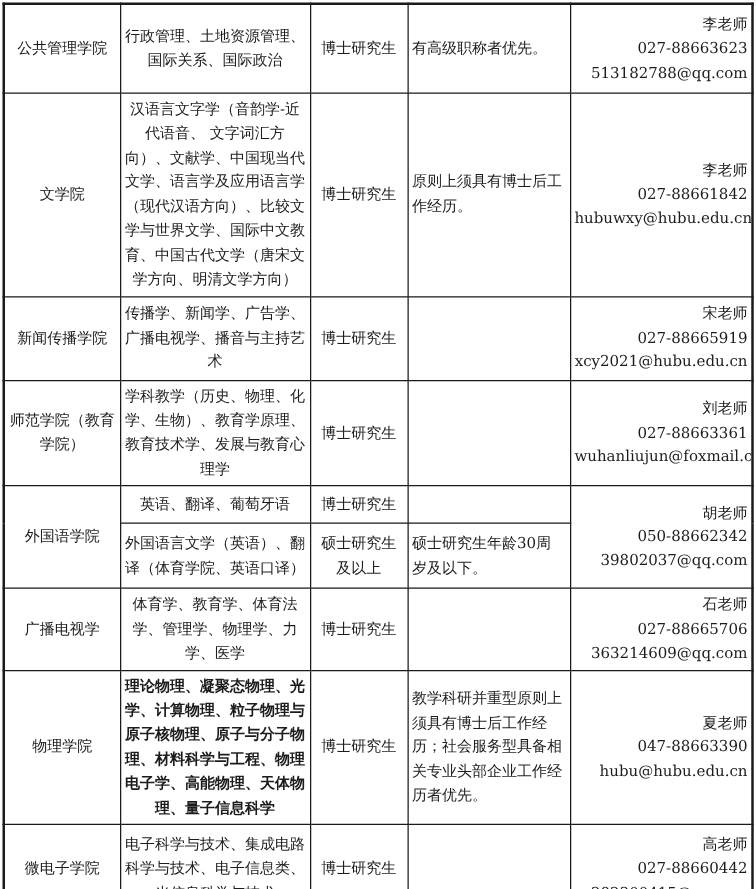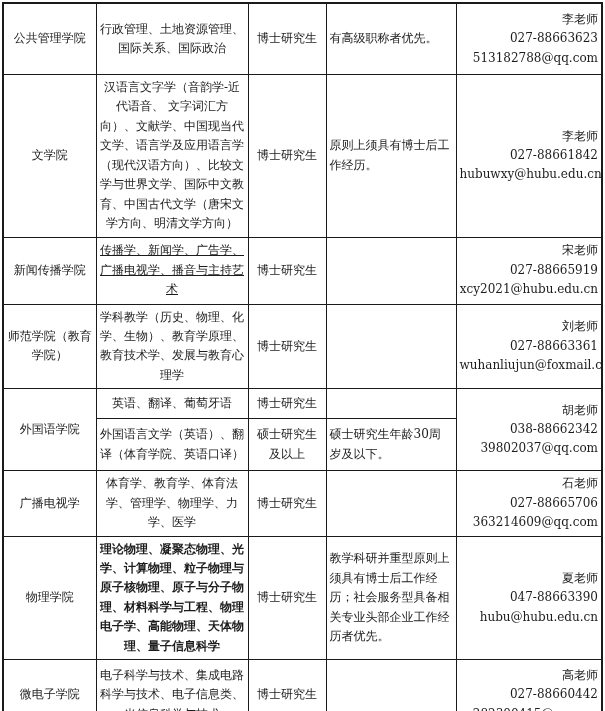--- a/index.html
+++ b/index.html
@@ -88,21 +88,21 @@
           <td class="degree-cell">博士研究生</td>
           <td class="requirement-cell">原则上须具有博士后工作经历。</td>
           <td class="contact-cell">
             <div class="contact-line">李老师</div>
             <div class="contact-line">027-88661842</div>
             <div class="contact-line">hubuwxy@hubu.edu.cn</div>
           </td>
         </tr>
         <tr>
           <td class="college-cell">新闻传播学院</td>
-          <td class="majors-cell" style="height: 60px; text-decoration: underline;">传播学、新闻学、广告学、广播电视学、播音与主持艺术</td>
+          <td class="majors-cell" style="height: 60px;">传播学、新闻学、广告学、广播电视学、播音与主持艺术</td>
           <td class="degree-cell">博士研究生</td>
           <td class="requirement-cell"></td>
           <td class="contact-cell">
             <div class="contact-line">宋老师</div>
             <div class="contact-line">027-88665919</div>
             <div class="contact-line">xcy2021@hubu.edu.cn</div>
           </td>
         </tr>
         <tr>
           <td class="college-cell">师范学院（教育学院）</td>
@@ -115,21 +115,21 @@
             <div class="contact-line">wuhanliujun@foxmail.com</div>
           </td>
         </tr>
         <tr>
           <td class="college-cell" rowspan="2">外国语学院</td>
           <td class="majors-cell" style="height: 23px;">英语、翻译、葡萄牙语</td>
           <td class="degree-cell">博士研究生</td>
           <td class="requirement-cell"></td>
           <td class="contact-cell" rowspan="2">
             <div class="contact-line">胡老师</div>
-            <div class="contact-line">038-88662342</div>
+            <div class="contact-line">050-88662342</div>
             <div class="contact-line">39802037@qq.com</div>
           </td>
         </tr>
         <tr>
           <td class="majors-cell" style="height: 45px;">外国语言文学（英语）、翻译（体育学院、英语口译）</td>
           <td class="degree-cell">硕士研究生及以上</td>
           <td class="requirement-cell">硕士研究生年龄30周岁及以下。</td>
         </tr>
         <tr>
           <td class="college-cell">广播电视学</td>

